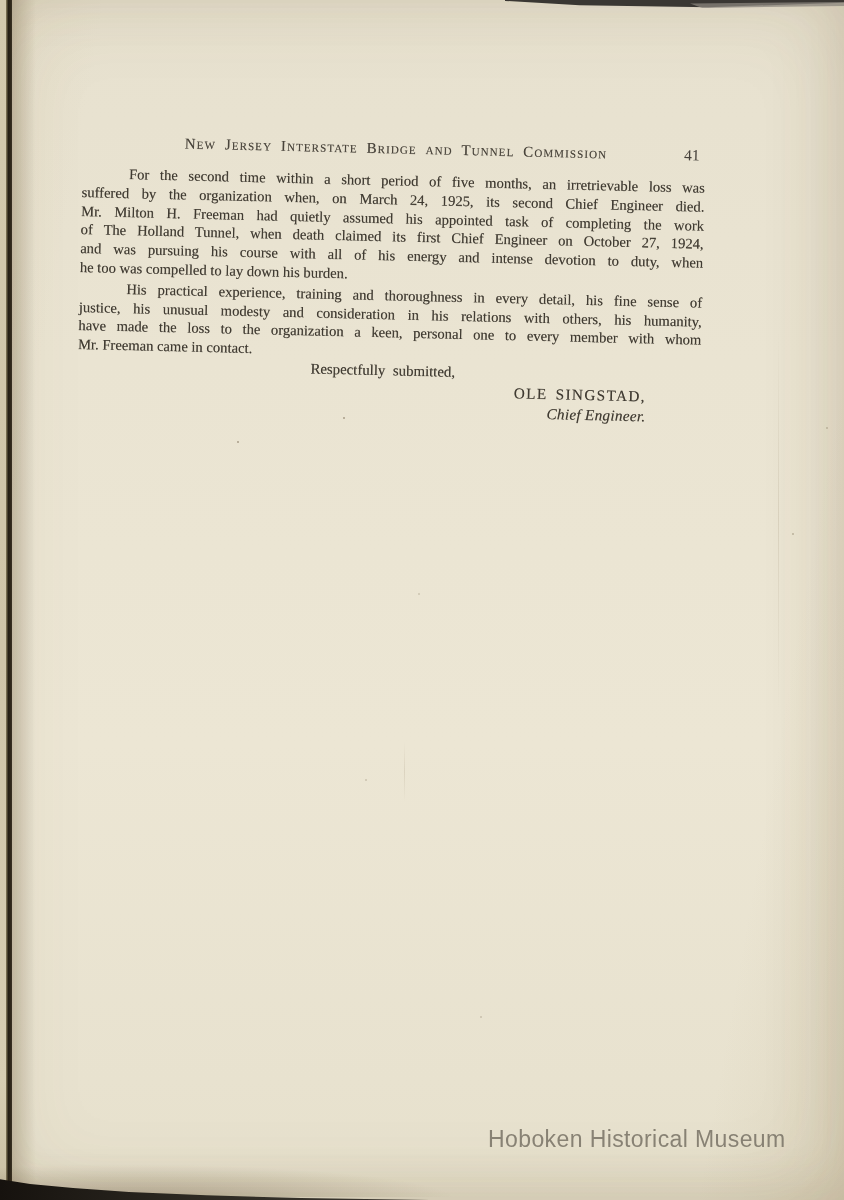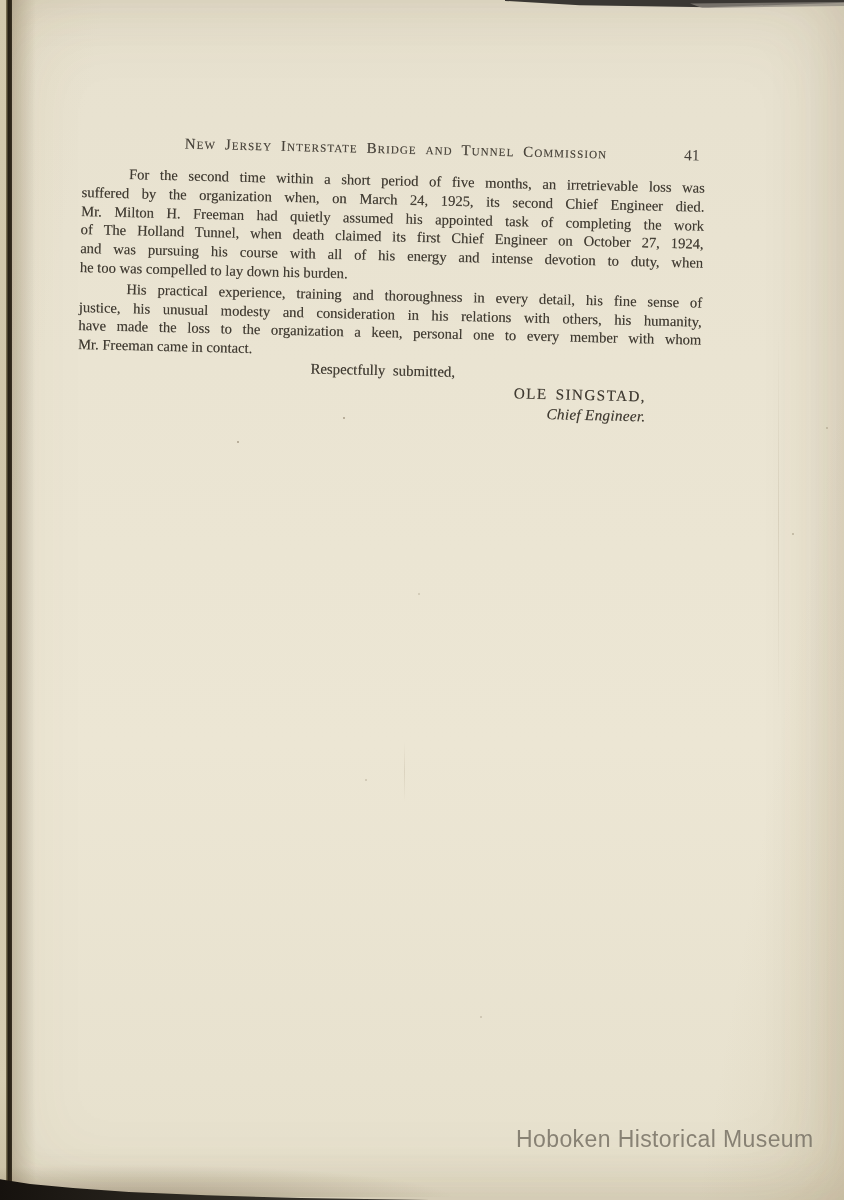--- a/index.html
+++ b/index.html
@@ -131,21 +131,21 @@
   }
   .sig-title {
     font-style: italic;
     font-size: 15.2px;
     margin-top: 1px;
     letter-spacing: 0.3px;
   }
   
   .watermark {
     position: absolute;
-    left: 516px; top: 1126px;
+    left: 488px; top: 1126px;
     font-family: "Liberation Sans", sans-serif;
     font-size: 23px;
     letter-spacing: 0.4px;
     color: #7e786b;
     opacity: 0.9;
   }
   
   .speck {
     position: absolute;
     width: 2px; height: 2px;

